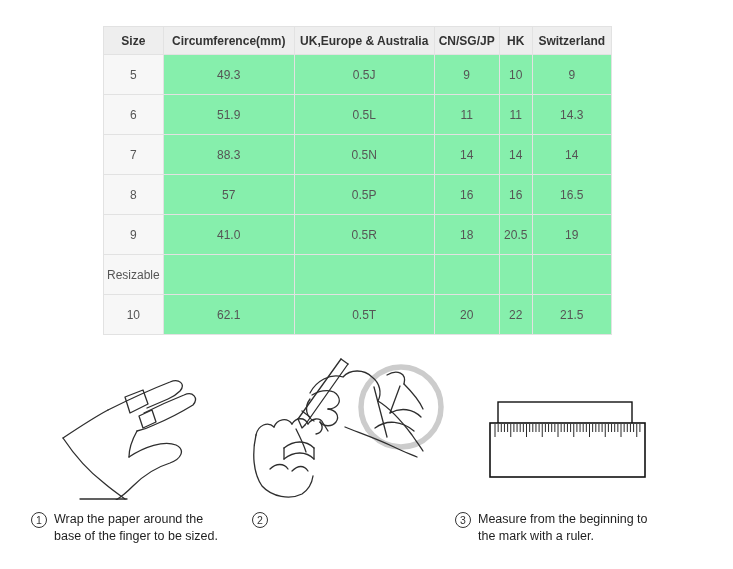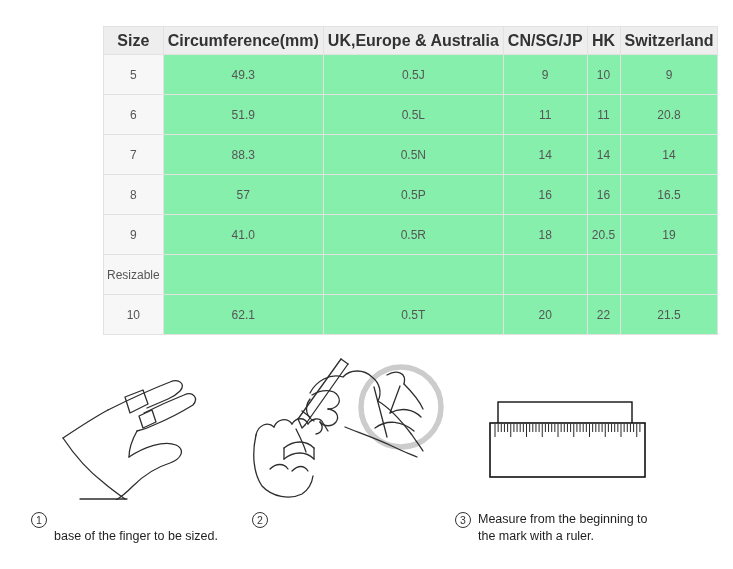--- a/index.html
+++ b/index.html
@@ -14,21 +14,21 @@
   .size-table {
     position:absolute; left:103px; top:26px;
     border-collapse:collapse; table-layout:fixed;
   }
   .size-table th, .size-table td {
     border:1px solid #e2e2e2; text-align:center; vertical-align:middle;
     overflow:hidden; white-space:nowrap;
   }
   .size-table th {
     background:#eeeeee; color:#333333; font-weight:bold;
-    font-size:16px; height:28px; padding:0 4px;
+    font-size:12px; height:28px; padding:0 4px;
   }
   .size-table td {
     background:#86efac; color:#555555; font-size:12px;
     height:40px; padding:0 3px;
   }
   .size-table td.rowhead { background:#f7f7f7; }
 
   
   .illo { position:absolute; }
   .illo svg { display:block; }
@@ -81,21 +81,21 @@
       <td>9</td>
       <td>10</td>
       <td>9</td>
     </tr>
     <tr>
       <td class="rowhead">6</td>
       <td>51.9</td>
       <td>0.5L</td>
       <td>11</td>
       <td>11</td>
-      <td>20.8</td>
+      <td>14.3</td>
     </tr>
     <tr>
       <td class="rowhead">7</td>
       <td>88.3</td>
       <td>0.5N</td>
       <td>14</td>
       <td>14</td>
       <td>14</td>
     </tr>
     <tr>
@@ -257,21 +257,21 @@
         <line x1="150.60" x2="150.60" y1="34" y2="42"></line>
         <line x1="153.75" x2="153.75" y1="34" y2="47"></line>
         <line x1="156.90" x2="156.90" y1="34" y2="42"></line>
       </g>
   </svg>
 </div>
 
 <div class="caption cap-1">
   <span class="numcircle">1</span>
   <span>
-    <br>
+    <span>Wrap the paper around the</span><br>
     <span>base of the finger to be sized.</span>
   </span>
 </div>
 <div class="caption cap-2">
   <span class="numcircle">2</span>
 </div>
 <div class="caption cap-3">
   <span class="numcircle">3</span>
   <span>
     <span>Measure from the beginning to</span><br>

